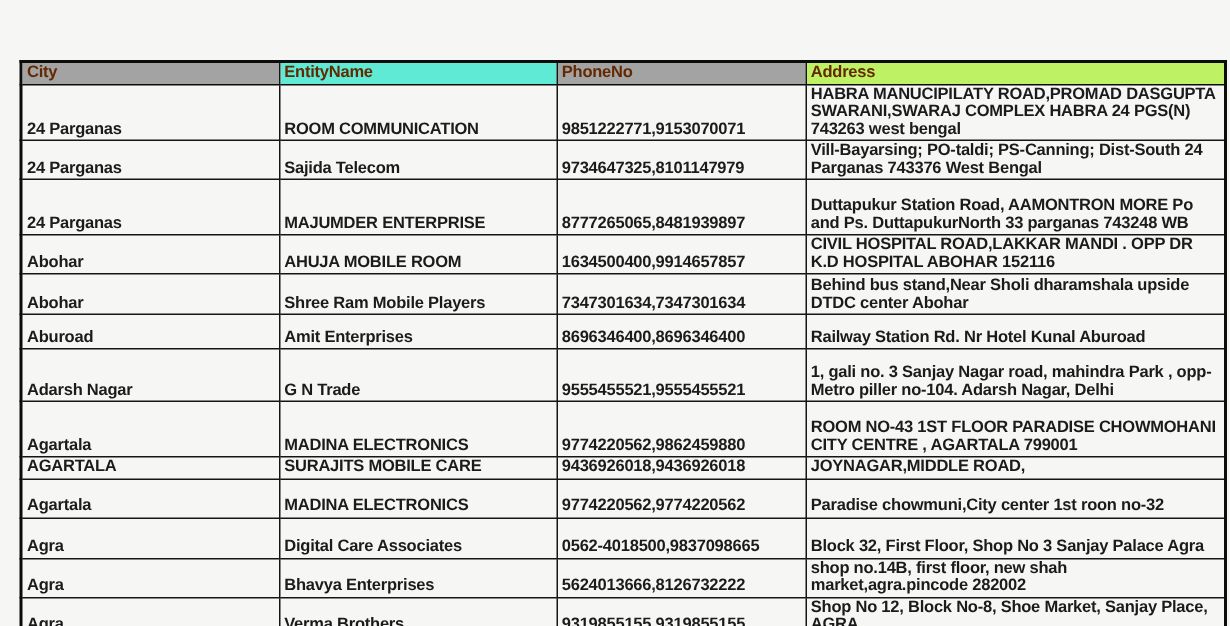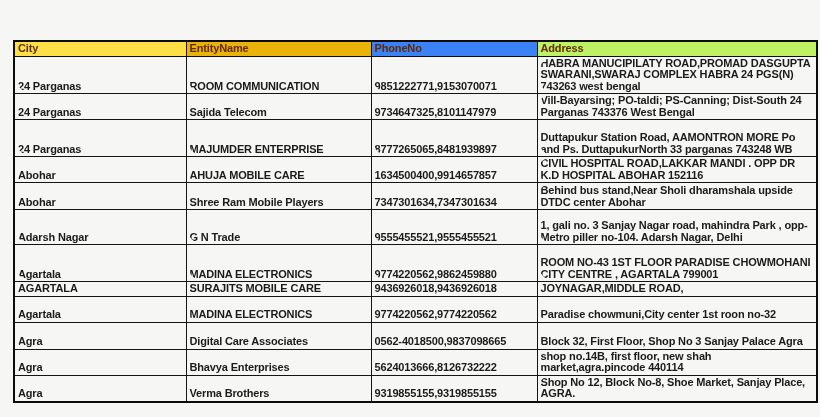--- a/index.html
+++ b/index.html
@@ -41,39 +41,38 @@
     word-wrap: break-word;
   }
   table.data-grid th {
     height: 11px;
     color: #632800;
     border-bottom: 1px solid #0c0c0c;
   }
   table.data-grid td {
     color: #1b1b1b;
     background: transparent;
-    border-radius: 18px;
   }
 </style>
 </head>
 <body>
 
 <div class="sheet">
   <table class="data-grid">
     <colgroup>
       <col class="c-city">
         <col class="c-entity">
         <col class="c-phone">
         <col class="c-addr">
     </colgroup>
     <thead>
       <tr>
-        <th style="background: #fde047; color: rgb(99, 40, 0);">City</th>
-        <th style="background: #eab308; color: rgb(99, 40, 0);">EntityName</th>
-        <th style="background: #3b82f6; color: rgb(99, 40, 0);">PhoneNo</th>
+        <th style="background: #a3a3a3; color: rgb(99, 40, 0);">City</th>
+        <th style="background: #5eead4; color: rgb(99, 40, 0);">EntityName</th>
+        <th style="background: #a3a3a3; color: rgb(99, 40, 0);">PhoneNo</th>
         <th style="background: #bef264; color: rgb(99, 40, 0);">Address</th>
       </tr>
     </thead>
     <tbody id="grid-body">
         <tr style="height: 37px;">
           <td>24 Parganas</td>
           <td>ROOM COMMUNICATION</td>
           <td>9851222771,9153070071</td>
           <td>HABRA MANUCIPILATY ROAD,PROMAD DASGUPTA SWARANI,SWARAJ COMPLEX HABRA 24 PGS(N) 743263 west bengal</td>
         </tr>
@@ -84,29 +83,35 @@
           <td>Vill-Bayarsing;  PO-taldi;  PS-Canning; Dist-South 24 Parganas 743376 West Bengal</td>
         </tr>
         <tr style="height: 37px;">
           <td>24 Parganas</td>
           <td>MAJUMDER ENTERPRISE</td>
           <td>8777265065,8481939897</td>
           <td>Duttapukur Station Road,  AAMONTRON MORE Po and Ps. DuttapukurNorth 33 parganas 743248 WB</td>
         </tr>
         <tr style="height: 25px;">
           <td>Abohar</td>
-          <td>AHUJA MOBILE CARE</td>
+          <td>AHUJA MOBILE ROOM</td>
           <td>1634500400,9914657857</td>
           <td>CIVIL HOSPITAL ROAD,LAKKAR MANDI . OPP DR K.D HOSPITAL ABOHAR 152116</td>
         </tr>
         <tr style="height: 27px;">
           <td>Abohar</td>
           <td>Shree Ram Mobile Players</td>
           <td>7347301634,7347301634</td>
           <td>Behind bus stand,Near Sholi dharamshala upside DTDC center Abohar</td>
+        </tr>
+        <tr style="height: 23px;">
+          <td>Aburoad</td>
+          <td>Amit Enterprises</td>
+          <td>8696346400,8696346400</td>
+          <td>Railway Station Rd. Nr Hotel Kunal Aburoad</td>
         </tr>
         <tr style="height: 35px;">
           <td>Adarsh Nagar</td>
           <td>G N Trade</td>
           <td>9555455521,9555455521</td>
           <td>1, gali no. 3 Sanjay Nagar road, mahindra Park , opp-Metro piller no-104. Adarsh Nagar, Delhi</td>
         </tr>
         <tr style="height: 37px;">
           <td>Agartala</td>
           <td>MADINA ELECTRONICS</td>
@@ -128,21 +133,21 @@
         <tr style="height: 27px;">
           <td>Agra</td>
           <td>Digital Care Associates</td>
           <td>0562-4018500,9837098665</td>
           <td>Block 32, First Floor, Shop No 3 Sanjay Palace Agra</td>
         </tr>
         <tr style="height: 23px;">
           <td>Agra</td>
           <td>Bhavya Enterprises</td>
           <td>5624013666,8126732222</td>
-          <td>shop no.14B, first floor, new shah market,agra.pincode 440114</td>
+          <td>shop no.14B, first floor, new shah market,agra.pincode 282002</td>
         </tr>
         <tr style="height: 24px;">
           <td>Agra</td>
           <td>Verma Brothers</td>
           <td>9319855155,9319855155</td>
           <td>Shop No 12, Block No-8, Shoe Market, Sanjay Place, AGRA.</td>
         </tr>
       </tbody>
   </table>
 </div>

